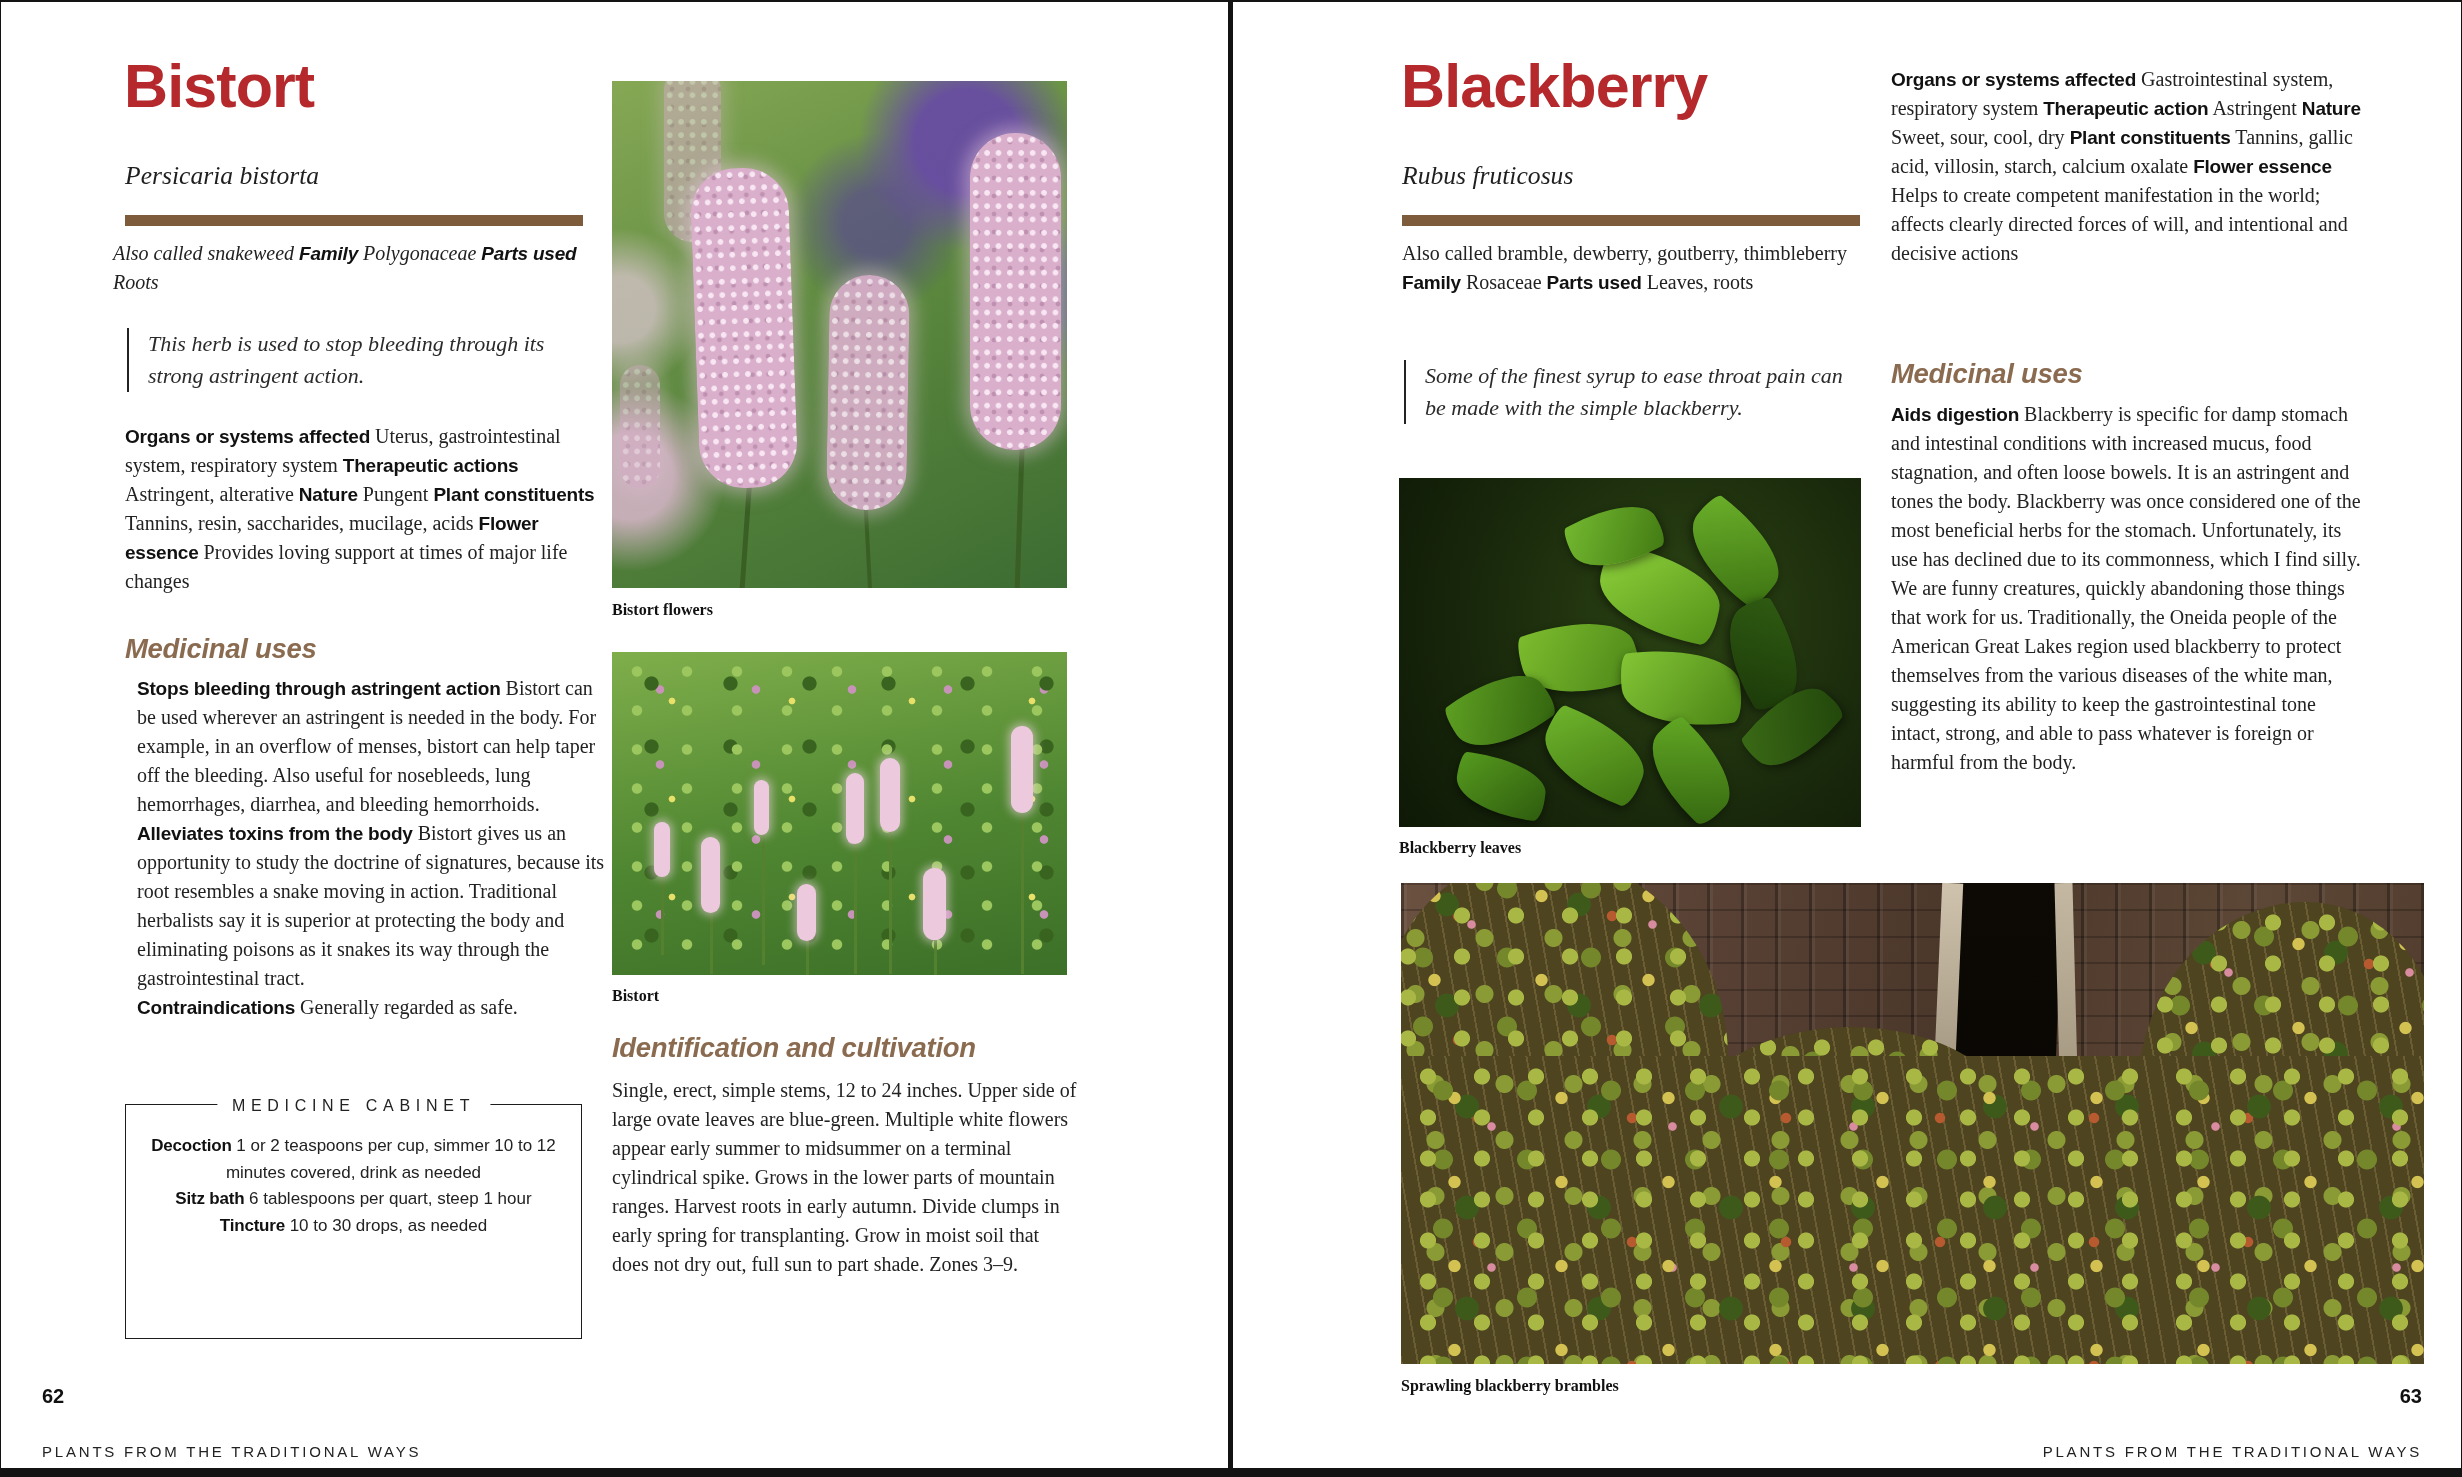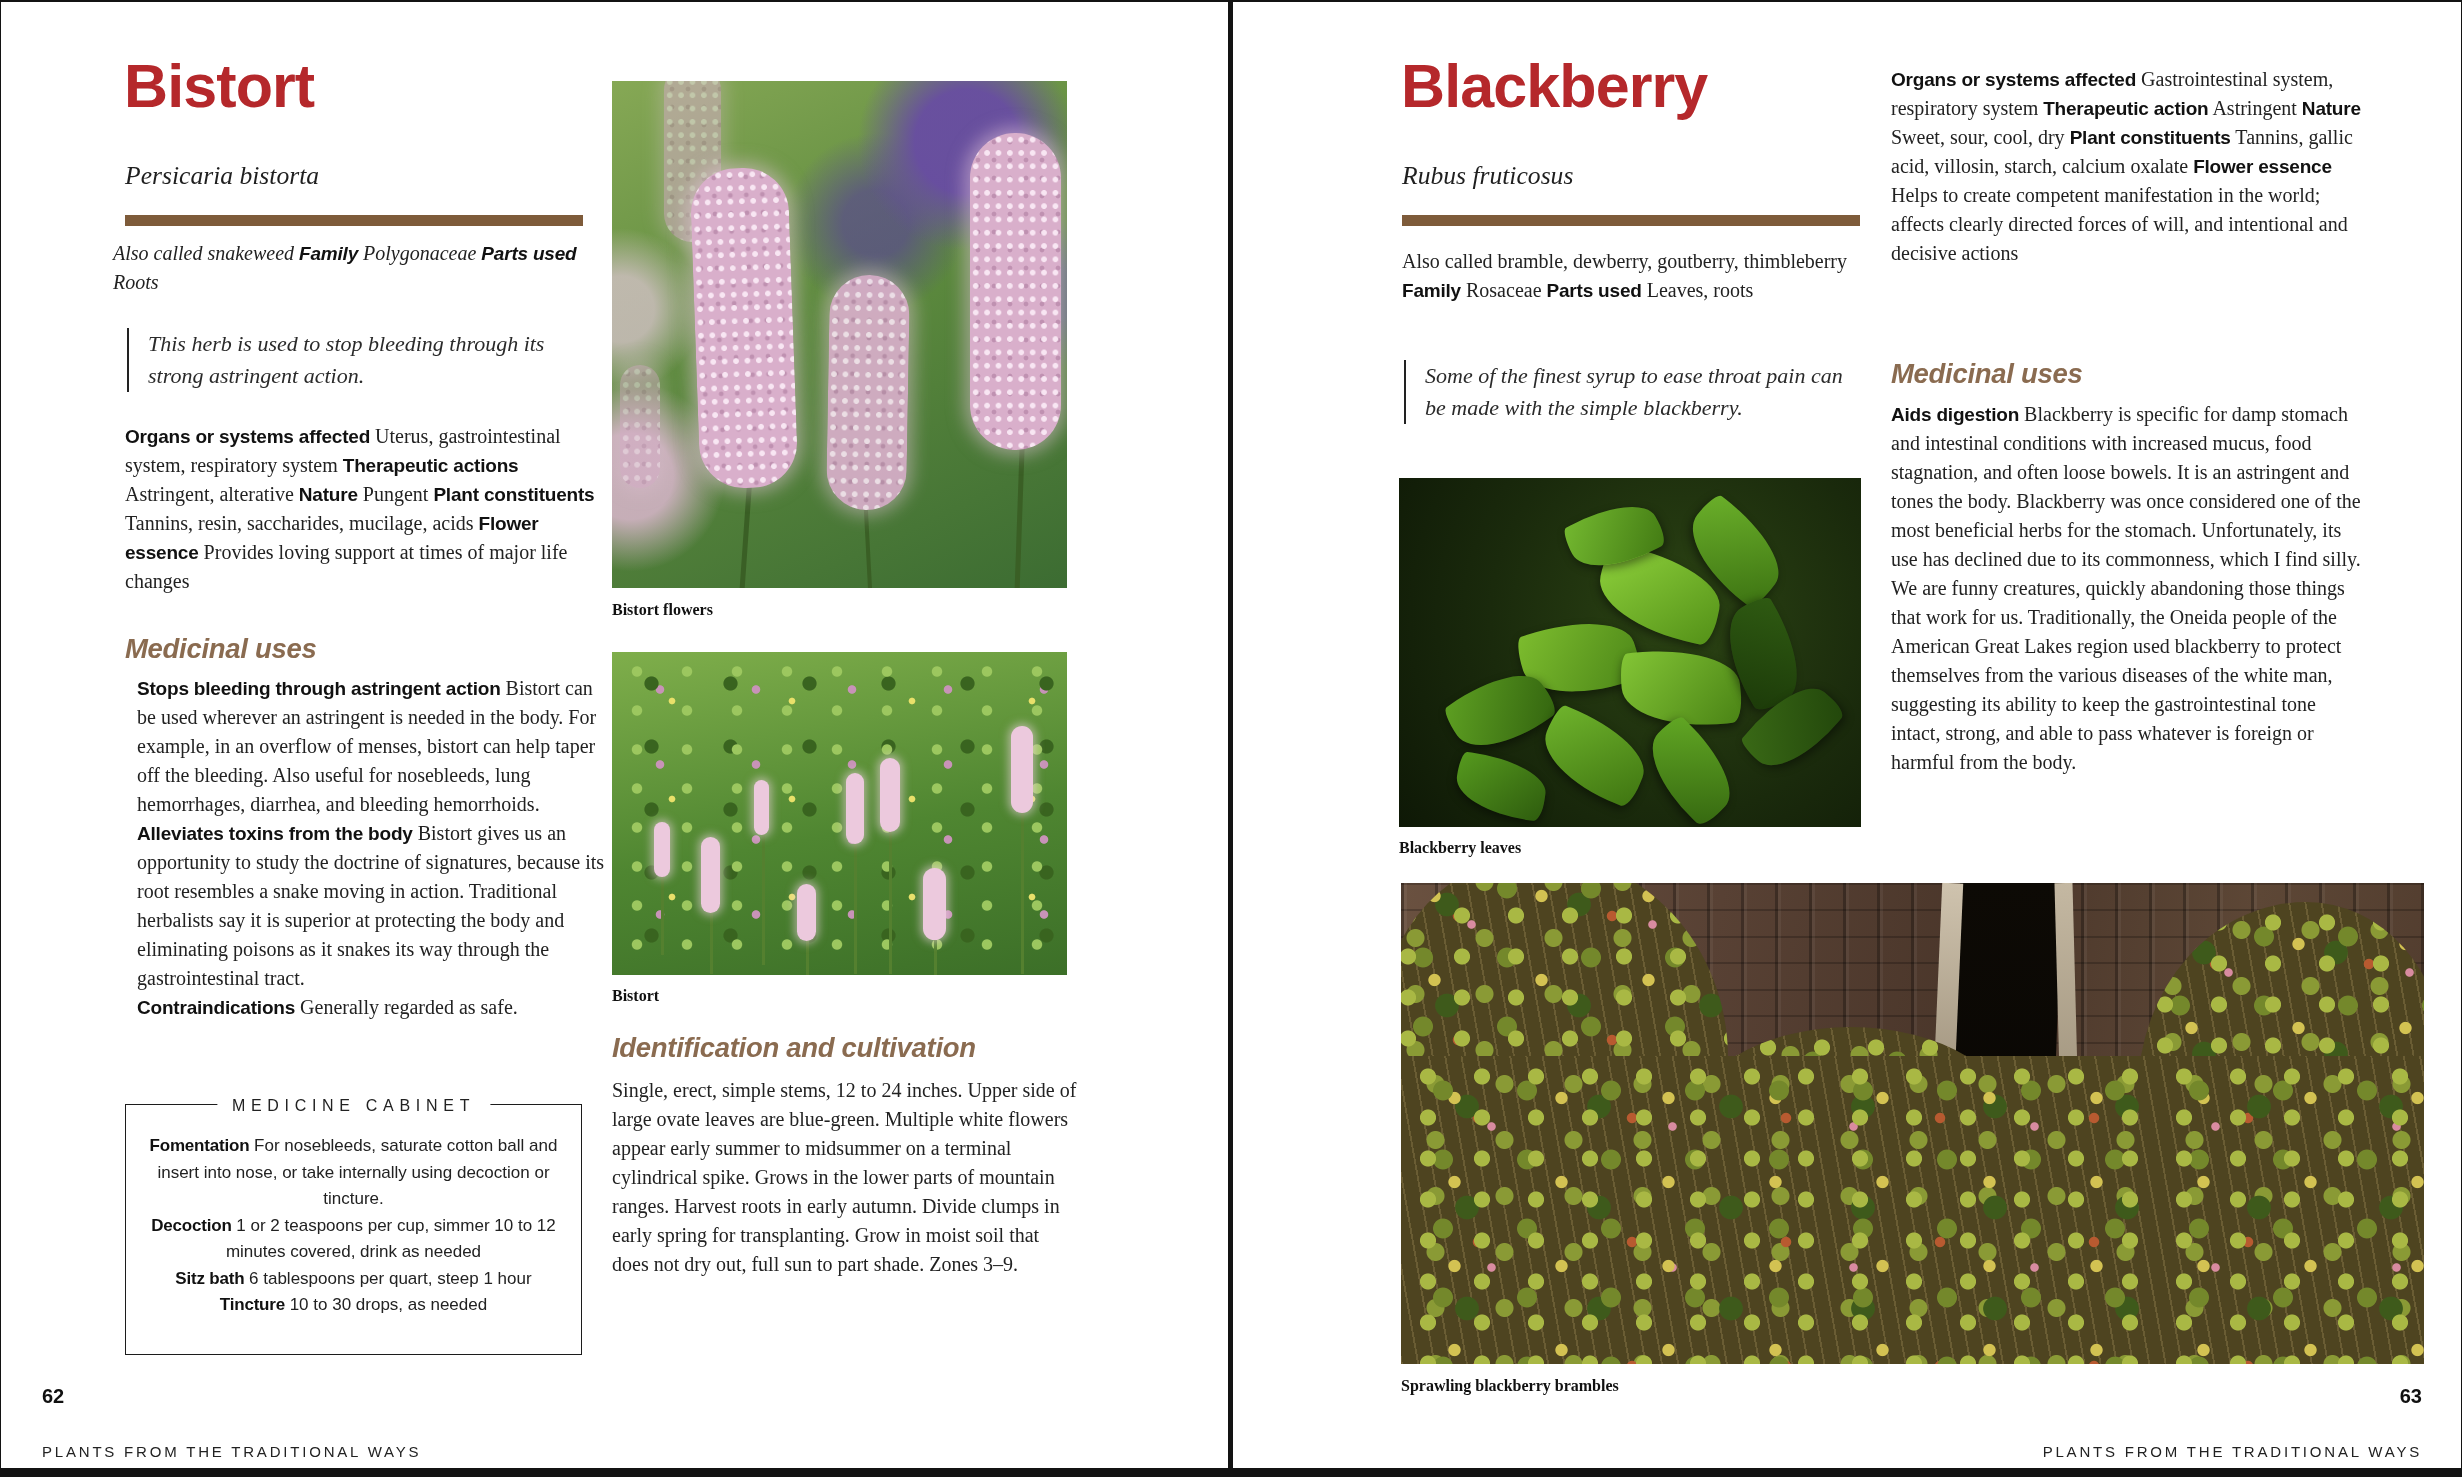--- a/index.html
+++ b/index.html
@@ -119,23 +119,20 @@
 
     <div class="body-text" style="left:124px; top:672px; width:472px;margin-left:12px;">
       <p class="para"><span class="lead">Stops bleeding through astringent action</span><span> Bistort can be used wherever an astringent is needed in the body. For example, in an overflow of menses, bistort can help taper off the bleeding. Also useful for nosebleeds, lung hemorrhages, diarrhea, and bleeding hemorrhoids.</span></p>
       <p class="para"><span class="lead">Alleviates toxins from the body</span><span> Bistort gives us an opportunity to study the doctrine of signatures, because its root resembles a snake moving in action. Traditional herbalists say it is superior at protecting the body and eliminating poisons as it snakes its way through the gastrointestinal tract.</span></p>
       <p class="para"><span class="lead">Contraindications</span><span> Generally regarded as safe.</span></p>
     </div>
 
     <div class="cabinet" style="left:124px; top:1102px; width:457px; min-height:235px;">
       <div class="cabinet-title">MEDICINE CABINET</div>
       <div>
-        <span class="lead">Fomentation</span><span>For nosebleeds, saturate cotton ball and insert into nose, or take internally using decoction or tincture.</span>
-      </div>
-      <div>
         <span class="lead">Decoction</span><span>1 or 2 teaspoons per cup, simmer 10 to 12 minutes covered, drink as needed</span>
       </div>
       <div>
         <span class="lead">Sitz bath</span><span>6 tablespoons per quart, steep 1 hour</span>
       </div>
       <div>
         <span class="lead">Tincture</span><span>10 to 30 drops, as needed</span>
       </div>
     </div>
 
@@ -181,21 +178,21 @@
   <div class="seam"></div>
 
   <div>
 
     <h1 class="herb-title" style="left:1400px; top:49px;">Blackberry</h1>
 
     <div class="latin" style="left:1401px; top:159px;">Rubus fruticosus</div>
 
     <div class="rule" style="left:1401px; top:213px; width:458px;"></div>
 
-    <p class="body-text" style="left:1401px; top:237px; width:464px;margin-top:8px;"><span>Also called bramble, dewberry, goutberry, thimbleberry </span><span class="lead">Family</span><span> Rosaceae </span><span class="lead">Parts used</span><span> Leaves, roots</span></p>
+    <p class="body-text" style="left:1401px; top:237px; width:464px;"><span>Also called bramble, dewberry, goutberry, thimbleberry </span><span class="lead">Family</span><span> Rosaceae </span><span class="lead">Parts used</span><span> Leaves, roots</span></p>
 
     <div class="quote" style="left:1403px; top:358px; width:443px;">Some of the finest syrup to ease throat pain can be made with the simple blackberry.</div>
 
     <div class="photo photo-blackberry-leaves" style="left:1398px; top:476px; width:462px; height:349px;">
       <div class="leaf" style="left:123px; top:142px; width:114px; height:76px; transform:rotate(-18deg); background:linear-gradient(135deg,#7dbd2e,#4c8618);"></div>
       <div class="leaf" style="left:52px; top:199px; width:99px; height:68px; transform:rotate(-35deg); background:linear-gradient(135deg,#5ea022,#33640f);"></div>
       <div class="leaf" style="left:199px; top:76px; width:123px; height:81px; transform:rotate(12deg); background:linear-gradient(135deg,#8fd23c,#549118);"></div>
       <div class="leaf" style="left:284px; top:38px; width:104px; height:70px; transform:rotate(38deg); background:linear-gradient(135deg,#6bb02a,#3c7212);"></div>
       <div class="leaf" style="left:223px; top:170px; width:118px; height:80px; transform:rotate(-6deg); background:linear-gradient(135deg,#84c636,#4a8315);"></div>
       <div class="leaf" style="left:142px; top:242px; width:106px; height:72px; transform:rotate(22deg); background:linear-gradient(135deg,#6fb42c,#3f7511);"></div>

